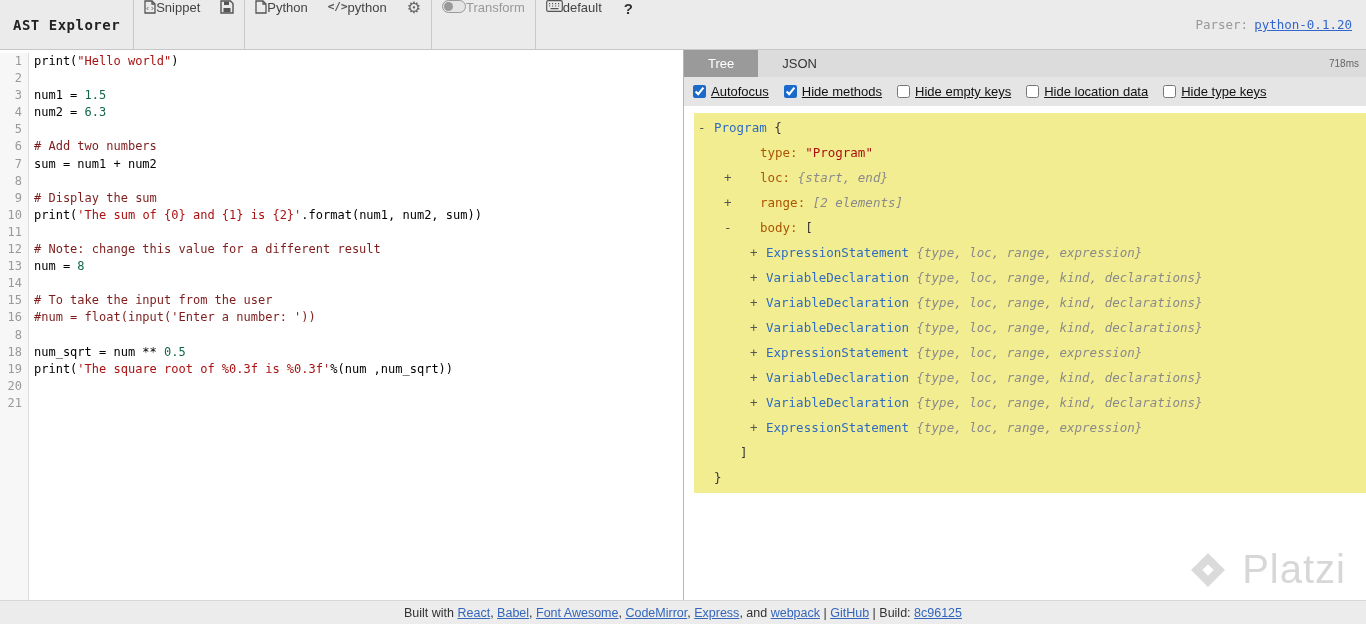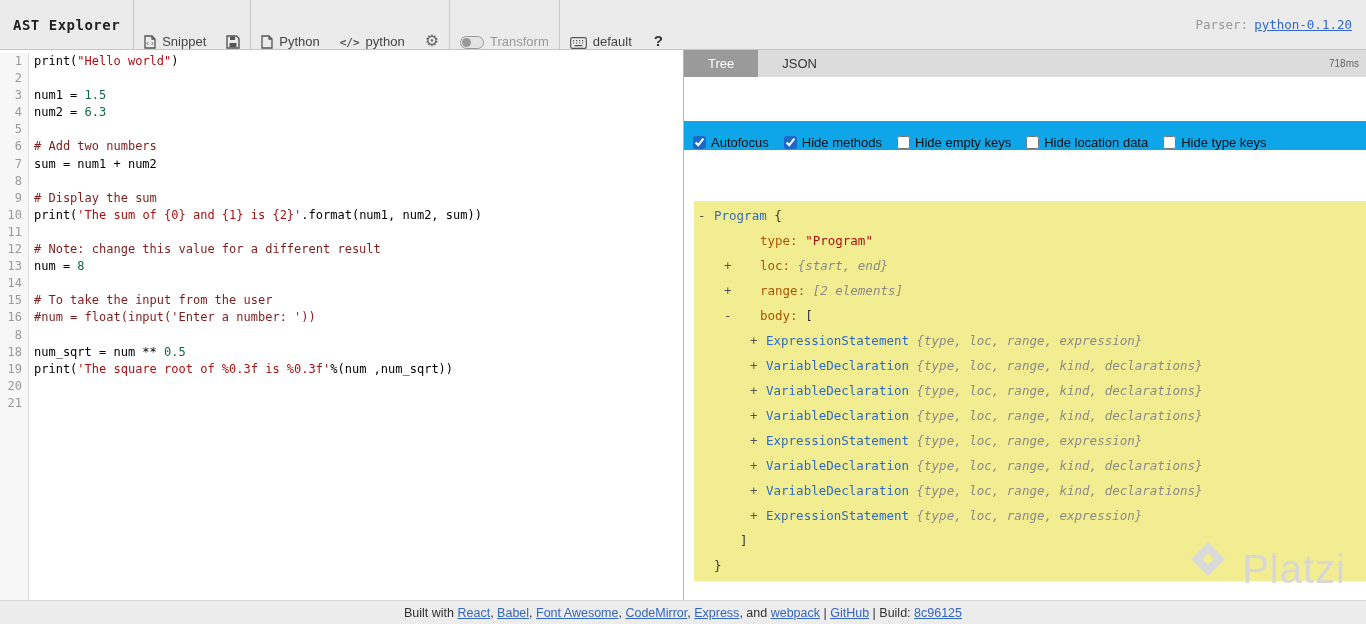--- a/index.html
+++ b/index.html
@@ -6,21 +6,21 @@
   html,body { width:1366px; height:624px; overflow:hidden; background:#fff;
     font-family:"Liberation Sans", sans-serif; }
   .app { width:1366px; height:624px; display:flex; flex-direction:column; position:relative; }
 
   
   .toolbar { height:50px; flex:none; background:#ebebeb; border-bottom:1px solid #c6c6c6;
     display:flex; align-items:stretch; }
   .tb-title { font-family:"DejaVu Sans Mono", monospace; font-weight:bold; font-size:14px;
     color:#222; display:flex; align-items:center; padding:0 13px; letter-spacing:0.5px; }
   .tb-sep { width:1px; background:#c9c9c9; }
-  .tb-btn { background:none; border:none; display:flex; align-items:flex-end; gap:6px;
+  .tb-btn { background:none; border:none; display:flex; align-items:flex-start; gap:0;
     padding:0 10px; font-size:13px; color:#444; font-family:"Liberation Sans", sans-serif; cursor:pointer; }
   .tb-btn svg { display:block; }
   .code-glyph { font-family:"DejaVu Sans Mono", monospace; font-weight:bold; font-size:11px; color:#555; }
   .gear-glyph { font-size:16px; color:#666; line-height:1; }
   .toggle-pill { width:24px; height:13px; border:1px solid #999; border-radius:8px;
     background:#e4e4e4; position:relative; display:inline-block; }
   .toggle-pill::before { content:''; position:absolute; left:1px; top:1px; width:9px; height:9px;
     border-radius:50%; background:#999; }
   .lbl-muted { color:#999; }
   .help-btn { font-weight:bold; font-size:15px; color:#333; padding:0 12px; }
@@ -40,44 +40,44 @@
     text-align:right; color:#999; padding-right:6px; }
   .codecol { flex:1; overflow:hidden; }
   .cl { padding-left:5px; white-space:pre; color:#000; cursor:text; }
   .tok-plain { color:#000; }
   .tok-str { color:#a11; }
   .tok-num { color:#164; }
   .tok-com { color:#7f1d1d; }
 
   
   .right { flex:1; border-left:1px solid #b5b5b5; display:flex; flex-direction:column;
-    background:#fff; position:relative; min-width:0;gap:44px; }
+    background:#fff; position:relative; min-width:0; }
   .tabbar { height:27px; flex:none; background:#dcdcdc; display:flex; position:relative; }
   .tab { padding:0 24px; line-height:27px; font-size:13px; color:#333; cursor:pointer; }
   .tab.active { background:#9a9a9a; color:#fff; }
   .timing { position:absolute; right:7px; top:0; line-height:27px; font-size:10px; color:#666; }
 
-  .options { height:29px; flex:none; background:#0ea5e9; display:flex; align-items:flex-end;
-    gap:15px; padding-left:9px; font-size:13px; color:#111; }
+  .options { height:29px; flex:none; background:#e5e5e5; display:flex; align-items:center;
+    gap:15px; padding-left:9px; font-size:13px; color:#111;text-decoration:underline; }
   .opt { display:flex; align-items:center; gap:5px; cursor:pointer; }
   .opt input { width:13px; height:13px; accent-color:#1b6ac9; margin:0; }
 
   .tree { flex:1; overflow:hidden; padding:7px 0 0 10px; position:relative;
     font-family:"DejaVu Sans Mono", monospace; font-size:12.5px; }
   .hl-block { background:#f3ed92; padding:2px 16px 3px 0; }
   .trow { line-height:25px; white-space:pre; cursor:pointer; }
   .tg { display:inline-block; width:16px; color:#555; }
   .tk-name { color:#2f6cc1; }
   .tk-key { color:#a50;margin-left:20px; }
   .tk-str { color:#a11; }
   .tk-muted { color:#8a8a8a; font-style:italic; }
   .tk-punct { color:#333; }
 
   
-  .watermark { position:absolute; right:20px; bottom:8px; display:flex; align-items:flex-start;
+  .watermark { position:absolute; right:20px; bottom:8px; display:flex; align-items:center;
     gap:16px; pointer-events:none; }
   .wm-diamond { width:24px; height:24px; border:8px solid #dadada; transform:rotate(45deg);
     display:inline-block; margin-right:6px; }
   .wm-text { font-size:40px; color:#d7d7d7; font-weight:500; letter-spacing:1px; }
 
   
   .footer { height:24px; flex:none; background:#ececec; border-top:1px solid #d8d8d8;
     display:flex; align-items:center; justify-content:center; font-size:12.5px; color:#333; }
   .footer a { color:#3366bb; text-decoration:underline; cursor:pointer; }
 </style>

